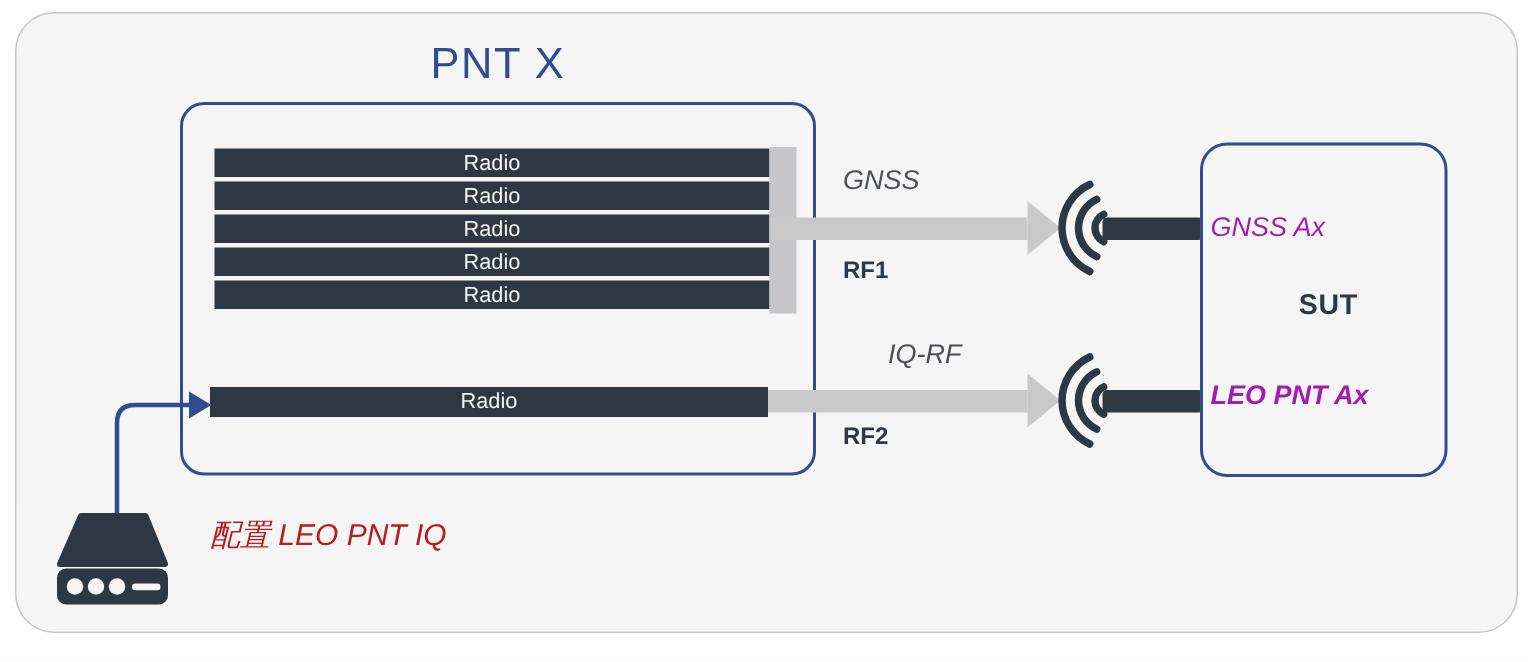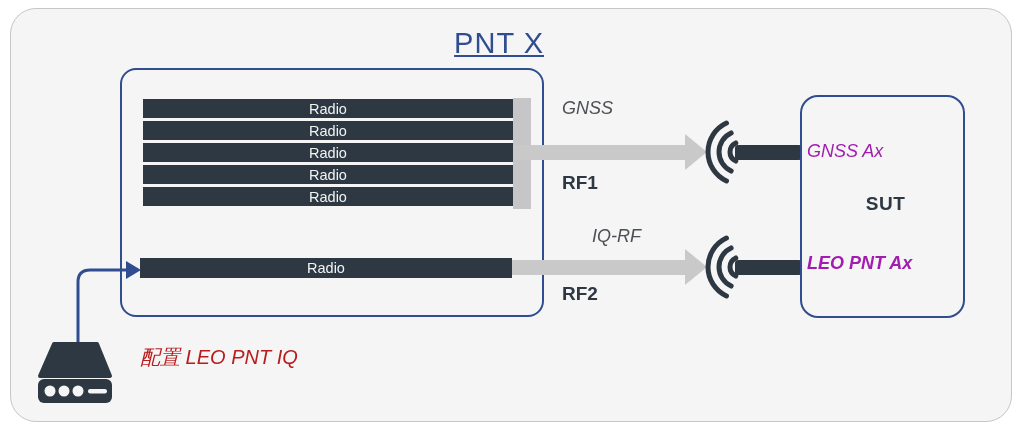--- a/index.html
+++ b/index.html
@@ -2,22 +2,22 @@
 <html><head>
 <meta charset="utf-8">
 <style>
   html,body{margin:0;padding:0;background:#ffffff;}
   body{width:1026px;height:441px;font-family:"Liberation Sans",sans-serif;position:relative;overflow:hidden;}
   .abs{position:absolute;}
 
   .card{left:10px;top:8px;width:1000px;height:412px;background:#f5f5f6;
         border:1.5px solid #c6c6c9;border-radius:26px;}
 
-  .pntx-title{left:120px;top:27px;width:424px;text-align:right;
-              font-size:29px;letter-spacing:1px;color:#2f4d8f;text-decoration:underline;}
+  .pntx-title{left:120px;top:27px;width:424px;text-align:center;
+              font-size:29px;letter-spacing:1px;color:#2f4d8f;}
 
   .pntx-box{left:120px;top:68px;width:424px;height:249px;
             border:2.5px solid #2f4d8f;border-radius:16px;box-sizing:border-box;}
 
   .radio-stack{left:143px;top:99px;width:370px;}
   .radio-bar{height:19px;margin-bottom:3px;background:#2d3842;color:#f2f3f4;
              font-size:14.5px;display:flex;align-items:center;justify-content:center;}
   .radio-single{left:140px;top:258px;width:372px;height:20px;background:#2d3842;color:#f2f3f4;
                 font-size:14.5px;display:flex;align-items:center;justify-content:center;}
 
@@ -25,22 +25,22 @@
 
   .arrow-shaft{background:#c9c9ca;height:15px;}
   .shaft1{left:513px;top:145px;width:172px;}
   .shaft2{left:512px;top:260px;width:173px;}
   .arrow-head{width:0;height:0;border-top:18px solid transparent;border-bottom:18px solid transparent;
               border-left:22px solid #c9c9ca;}
   .head1{left:685px;top:134px;}
   .head2{left:685px;top:249px;}
 
   .sig-label{font-style:italic;font-size:18px;color:#4c4f54;}
-  .port-label{font-weight:bold;font-size:19px;color:#2d3842;text-align:right;}
-  .lbl-gnss{left:562px;top:98px;}
+  .port-label{font-weight:bold;font-size:16px;color:#2d3842;text-align:right;}
+  .lbl-gnss{left:562px;top:110px;}
   .lbl-rf1{left:562px;top:172px;}
   .lbl-iqrf{left:592px;top:226px;}
   .lbl-rf2{left:562px;top:283px;}
 
   .ant-bar{background:#2d3842;height:15px;border-radius:3px;}
   .ant1{left:735px;top:145px;width:67px;}
   .ant2{left:735px;top:260px;width:67px;}
 
   .sut-box{left:800px;top:95px;width:165px;height:223px;background:#f5f5f6;
            border:2.5px solid #2f4d8f;border-radius:18px;box-sizing:border-box;}

